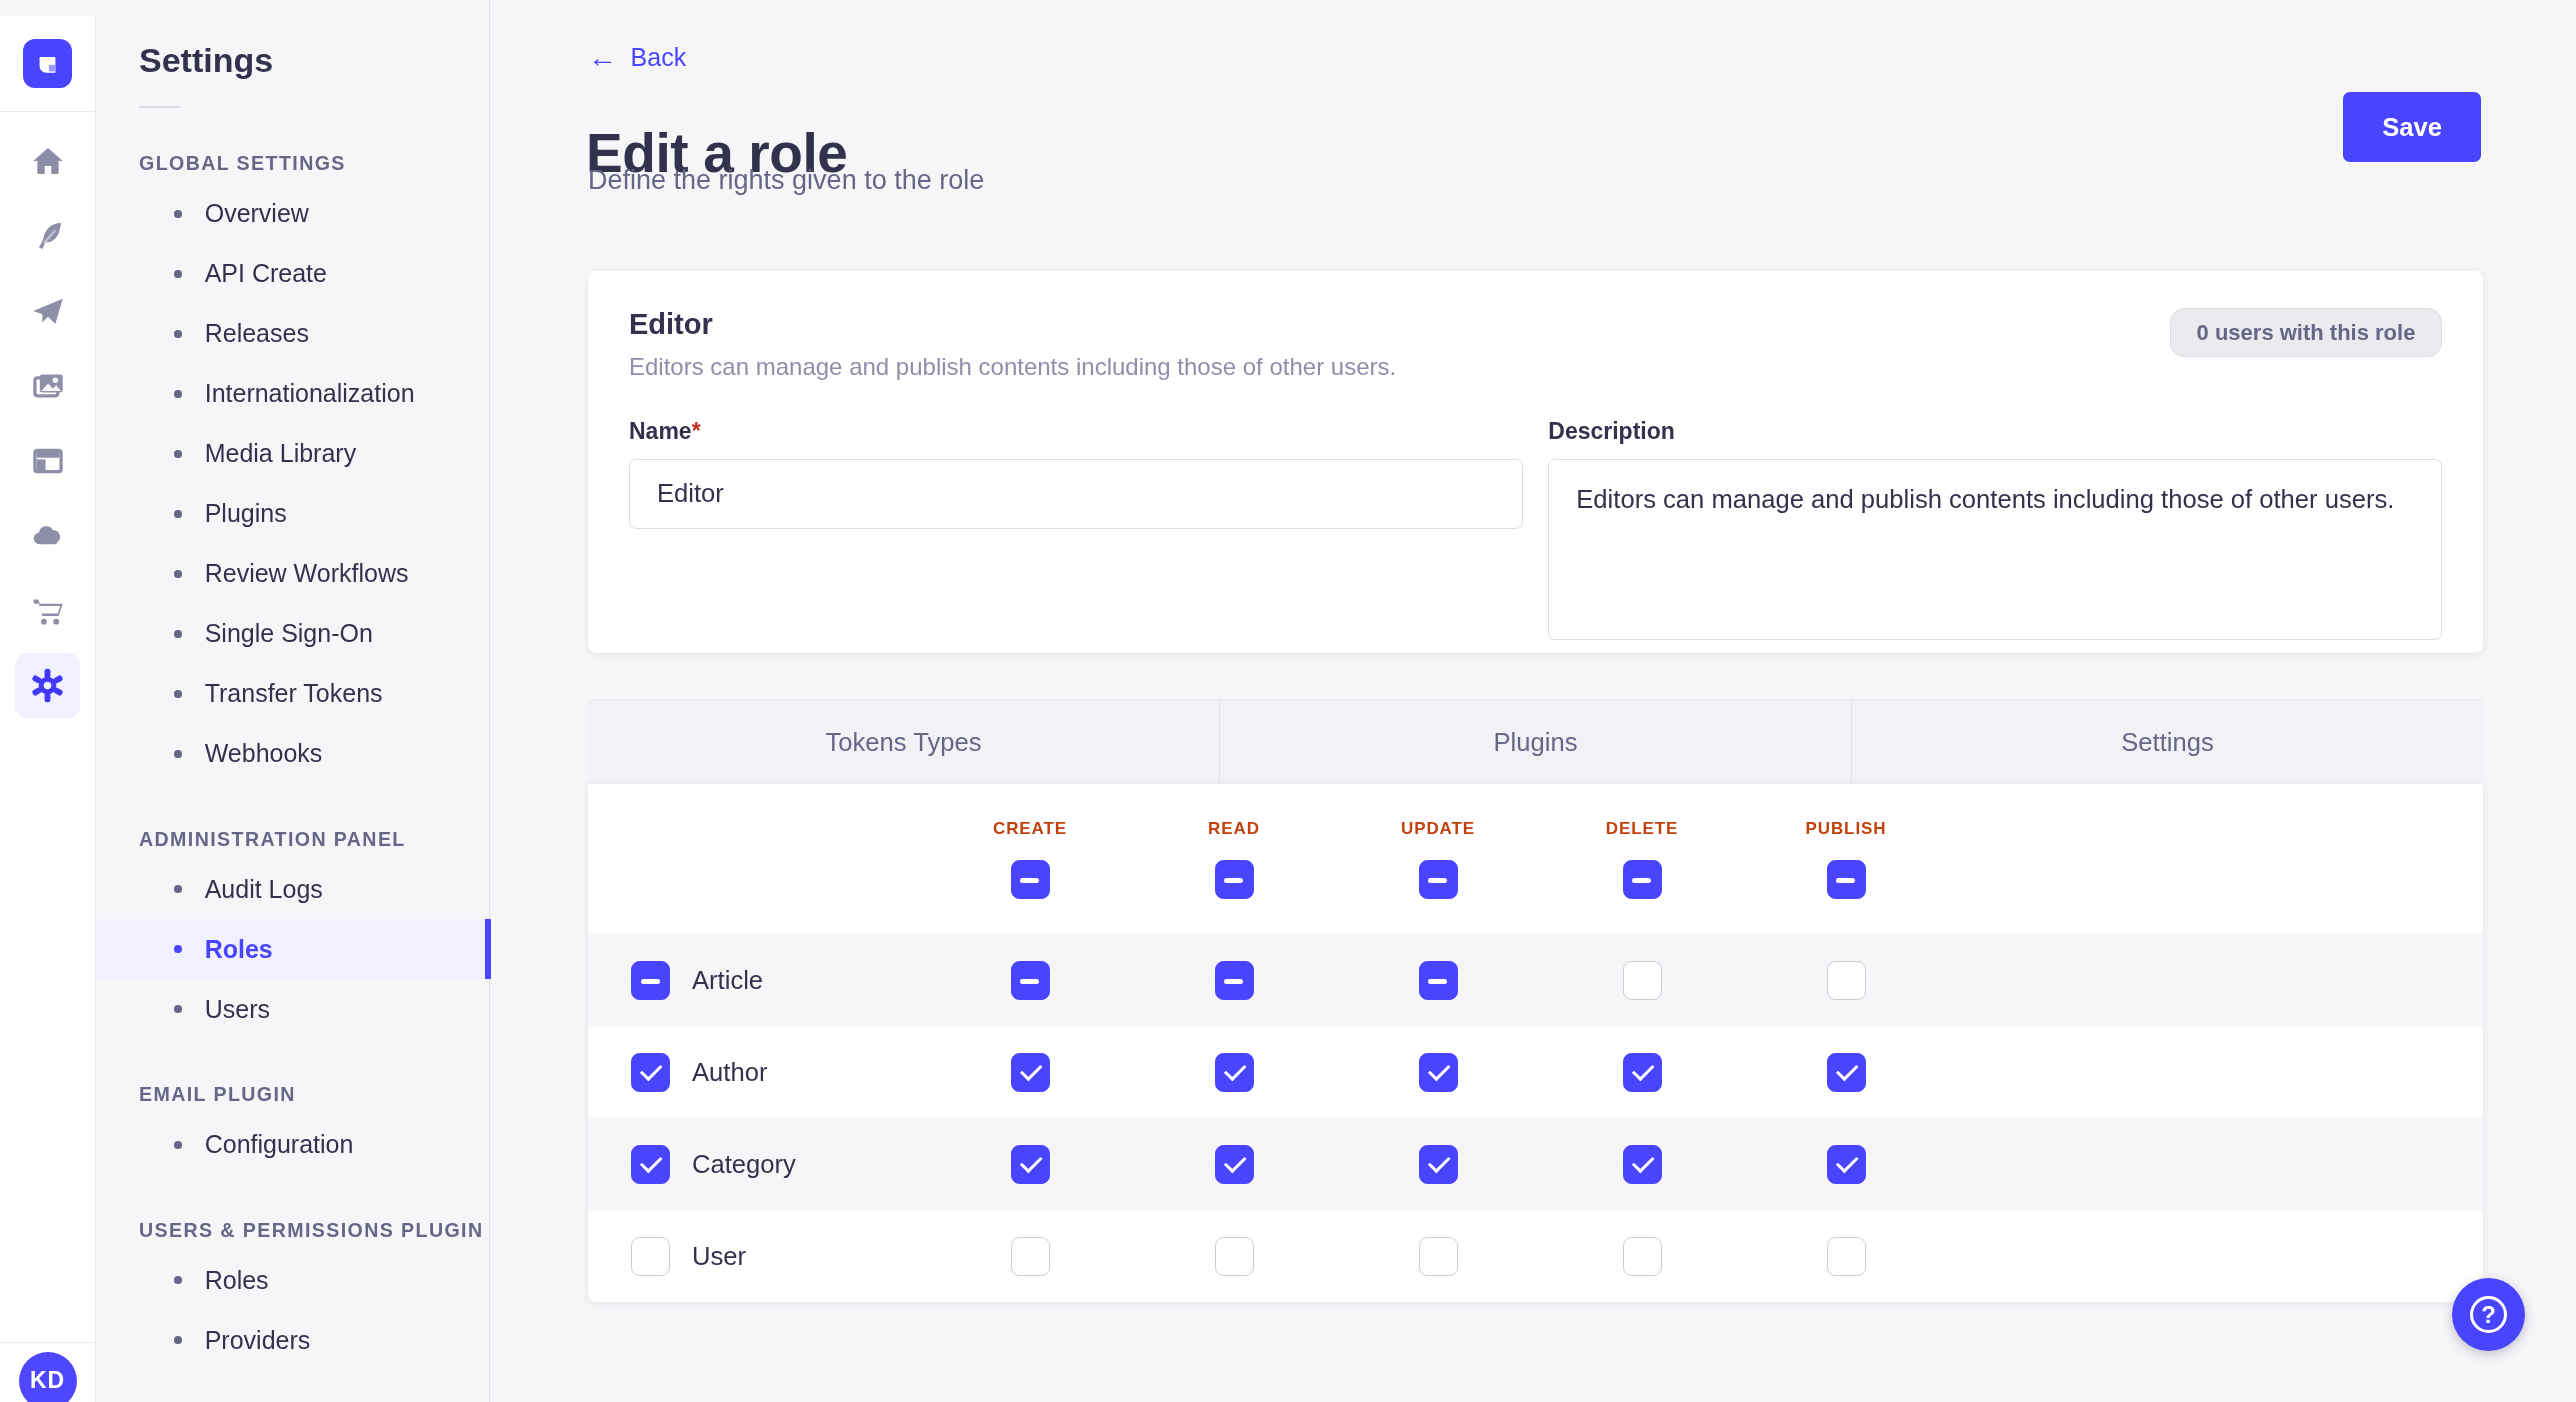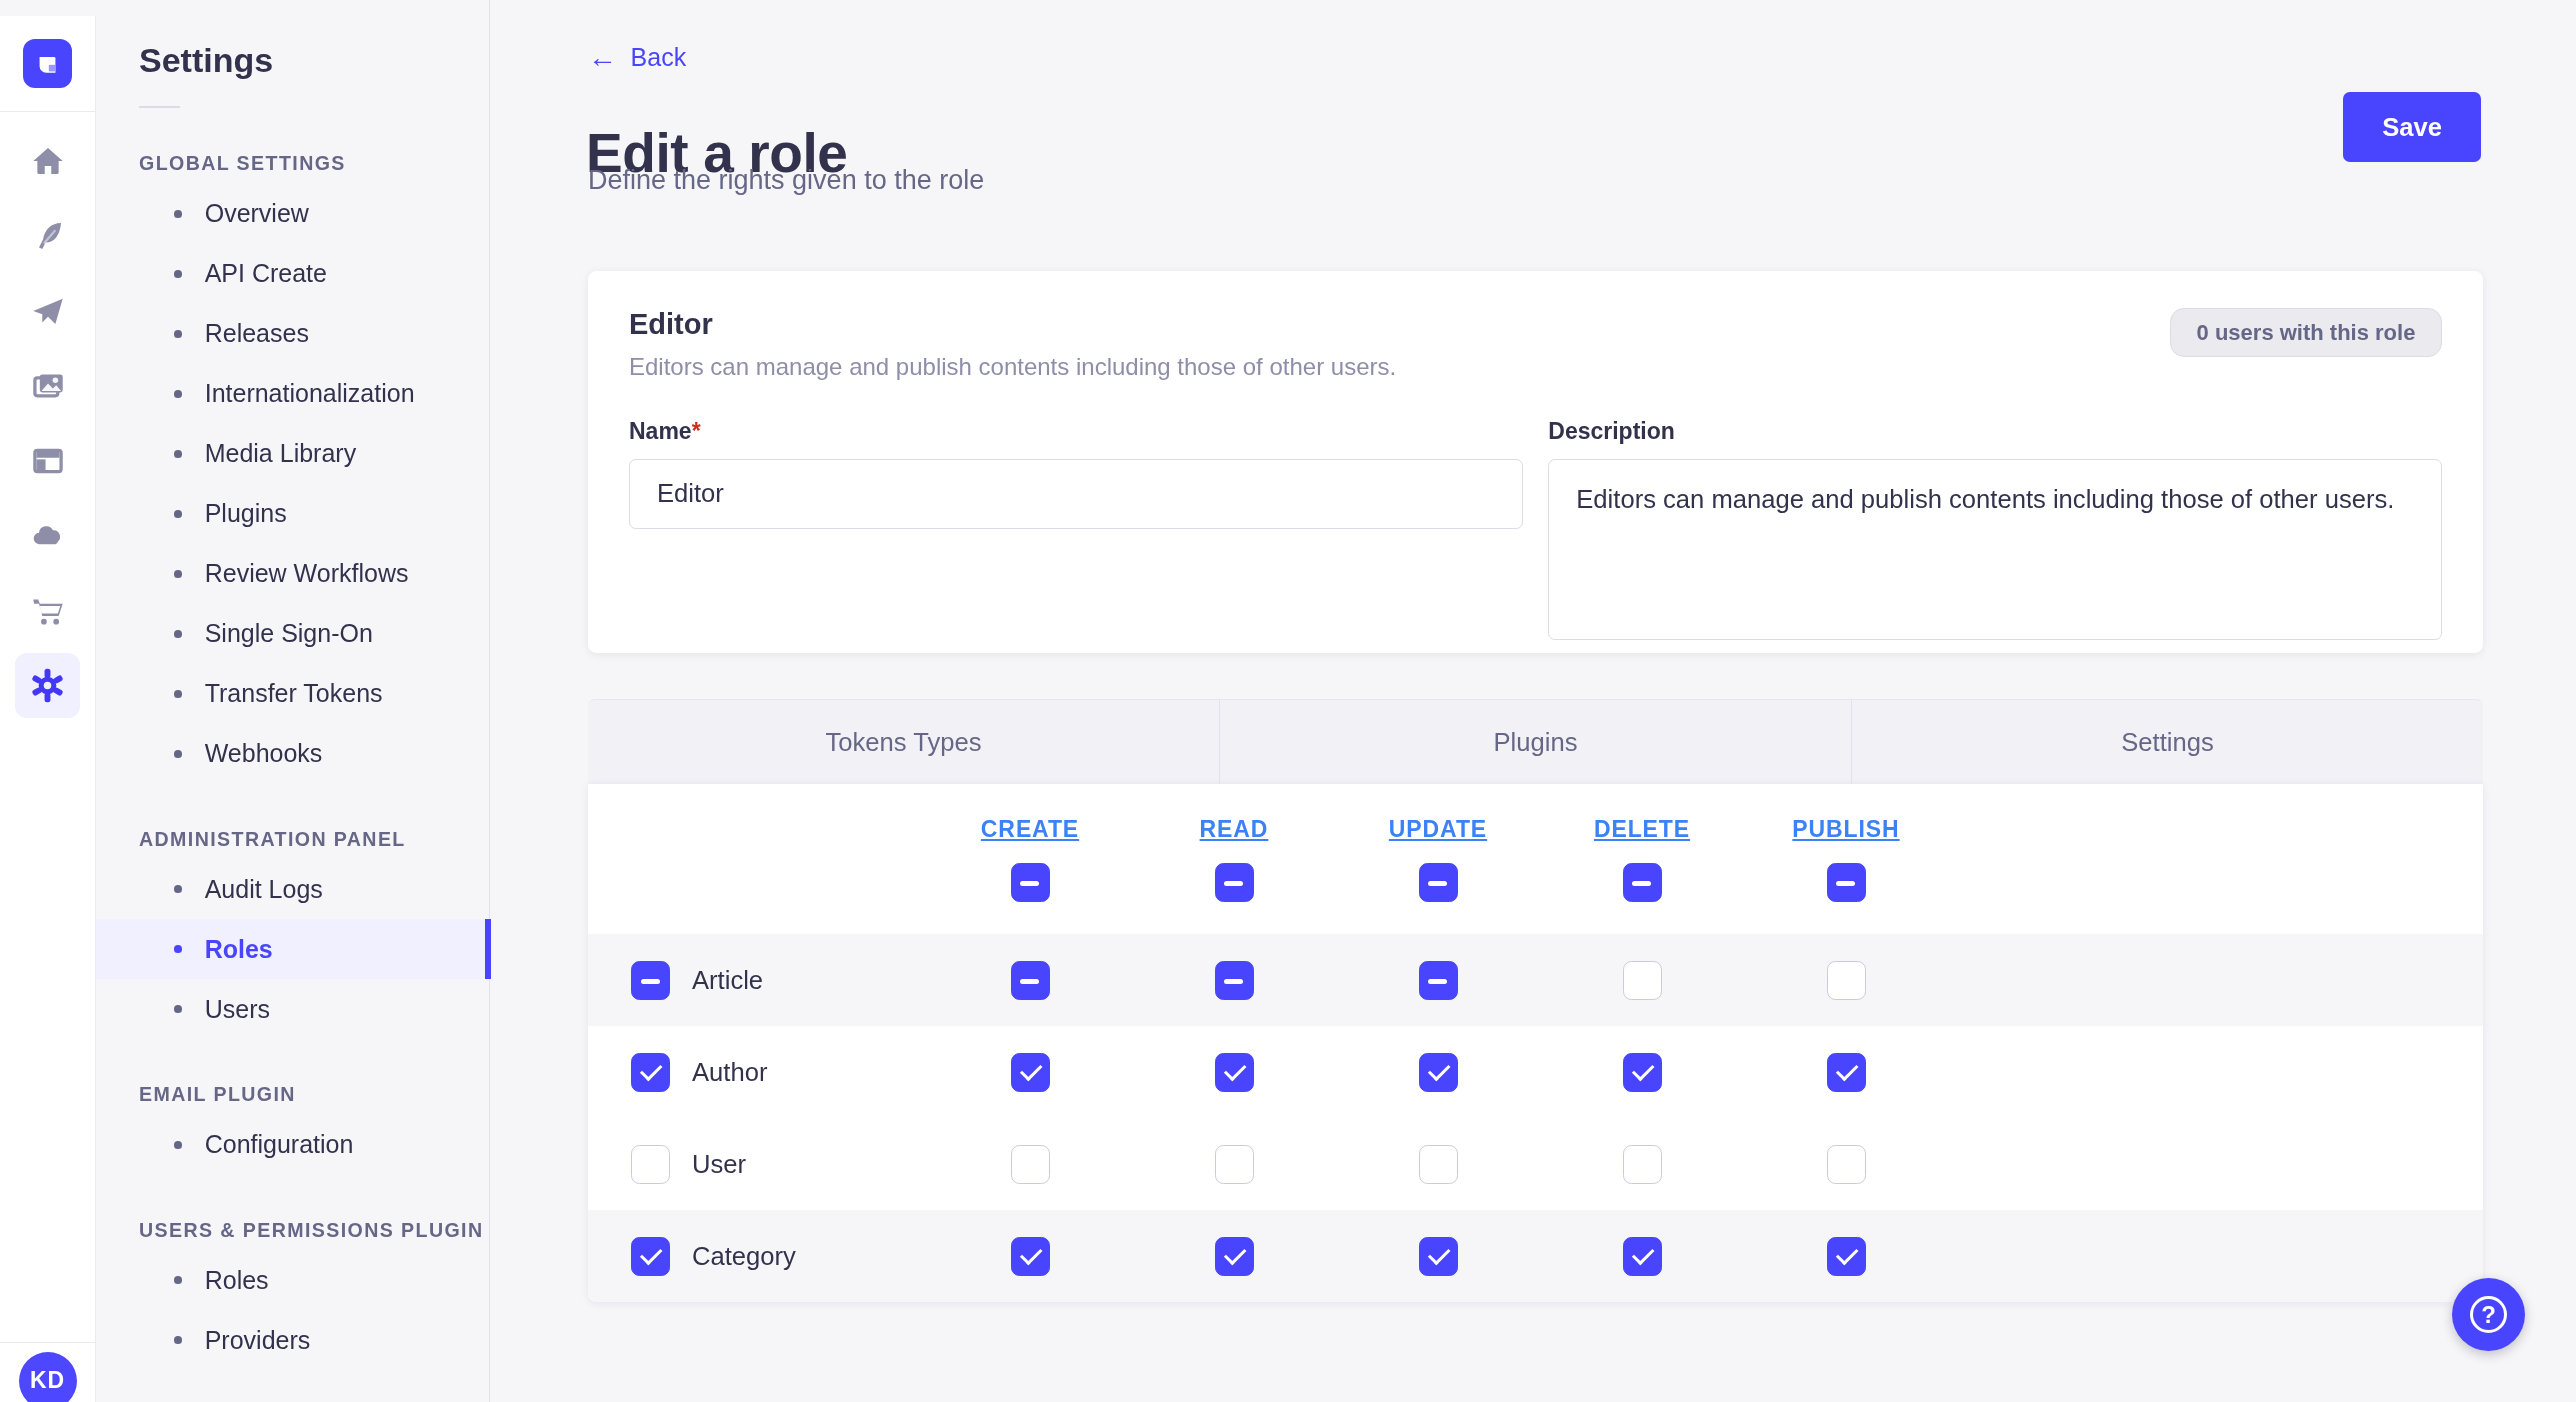--- a/index.html
+++ b/index.html
@@ -52,21 +52,21 @@
   .perm-panel{position:absolute;left:98px;top:699px;width:1895px;}
   .tabs{display:flex;height:85px;background:#f1f1f6;border-top:1.7px solid #e7e7ef;border-radius:6.8px 6.8px 0 0;box-sizing:border-box;}
   .tab{flex:1;display:flex;align-items:center;justify-content:center;font-size:25.6px;color:#666687;cursor:pointer;box-sizing:border-box;}
   .tab + .tab{border-left:1.7px solid #e2e2ea;}
   .tab.active{background:#fff;color:#3d36f1;font-weight:700;border-radius:6.8px 6.8px 0 0;margin-top:-6.8px;height:92px;flex:none;width:474px;border-left:none;box-shadow:0 -1.7px 6.8px rgba(33,33,52,0.04);}
   .tab.active + .tab{border-left:none;}
   .perm-table{background:#fff;border-radius:0 0 8.5px 8.5px;overflow:hidden;box-shadow:0 1.7px 8.5px rgba(33,33,52,0.07);}
   .pgrid{display:grid;grid-template-columns:297px 204px 204px 204px 204px 204px 1fr;padding-left:43px;align-items:center;}
   .thead{height:150px;}
   .th-col{display:flex;flex-direction:column;align-items:center;justify-content:center;gap:20.4px;}
-  .th-label{font-size:23px;font-weight:700;color:#3b82f6;letter-spacing:0.9px;text-transform:uppercase;text-decoration:underline;}
+  .th-label{font-size:17px;font-weight:700;color:#c2410c;letter-spacing:0.9px;text-transform:uppercase;}
   .prow{height:92px;}
   .prow.alt{background:#f6f6f9;}
   .row-label-cell{display:flex;align-items:center;gap:22px;}
   .row-label{font-size:25.6px;color:#32324d;}
   .cell-center{display:flex;justify-content:center;}
 
   
   .cb{width:39px;height:39px;border-radius:8.5px;box-sizing:border-box;background:#fff;border:1.7px solid #cbcbda;position:relative;cursor:pointer;flex:0 0 auto;}
   .cb.checked,.cb.indeterminate{background:#4945ff;border-color:#4945ff;}
   .cb.checked::after{content:"";position:absolute;left:9.4px;top:10.2px;width:17px;height:8.5px;border-left:3.4px solid #fff;border-bottom:3.4px solid #fff;transform:rotate(-45deg);}
@@ -330,20 +330,42 @@
                 <div class="cb checked"></div>
               </div>
               <div class="cell-center">
                 <div class="cb checked"></div>
               </div>
               <div class="cell-center">
                 <div class="cb checked"></div>
               </div>
               <div></div>
             </div>
+            <div class="pgrid prow alt">
+              <div class="row-label-cell">
+                <div class="cb checked"></div>
+                <span class="row-label">Category</span>
+              </div>
+              <div class="cell-center">
+                <div class="cb checked"></div>
+              </div>
+              <div class="cell-center">
+                <div class="cb checked"></div>
+              </div>
+              <div class="cell-center">
+                <div class="cb checked"></div>
+              </div>
+              <div class="cell-center">
+                <div class="cb checked"></div>
+              </div>
+              <div class="cell-center">
+                <div class="cb checked"></div>
+              </div>
+              <div></div>
+            </div>
             <div class="pgrid prow">
               <div class="row-label-cell">
                 <div class="cb unchecked"></div>
                 <span class="row-label">User</span>
               </div>
               <div class="cell-center">
                 <div class="cb unchecked"></div>
               </div>
               <div class="cell-center">
                 <div class="cb unchecked"></div>
@@ -352,42 +374,20 @@
                 <div class="cb unchecked"></div>
               </div>
               <div class="cell-center">
                 <div class="cb unchecked"></div>
               </div>
               <div class="cell-center">
                 <div class="cb unchecked"></div>
               </div>
               <div></div>
             </div>
-            <div class="pgrid prow alt">
-              <div class="row-label-cell">
-                <div class="cb checked"></div>
-                <span class="row-label">Category</span>
-              </div>
-              <div class="cell-center">
-                <div class="cb checked"></div>
-              </div>
-              <div class="cell-center">
-                <div class="cb checked"></div>
-              </div>
-              <div class="cell-center">
-                <div class="cb checked"></div>
-              </div>
-              <div class="cell-center">
-                <div class="cb checked"></div>
-              </div>
-              <div class="cell-center">
-                <div class="cb checked"></div>
-              </div>
-              <div></div>
-            </div>
           </div>
       </div>
     </section>
 
     <div class="help-fab">
       <div class="help-glyph">?</div>
     </div>
   </main>
 </div>
 

